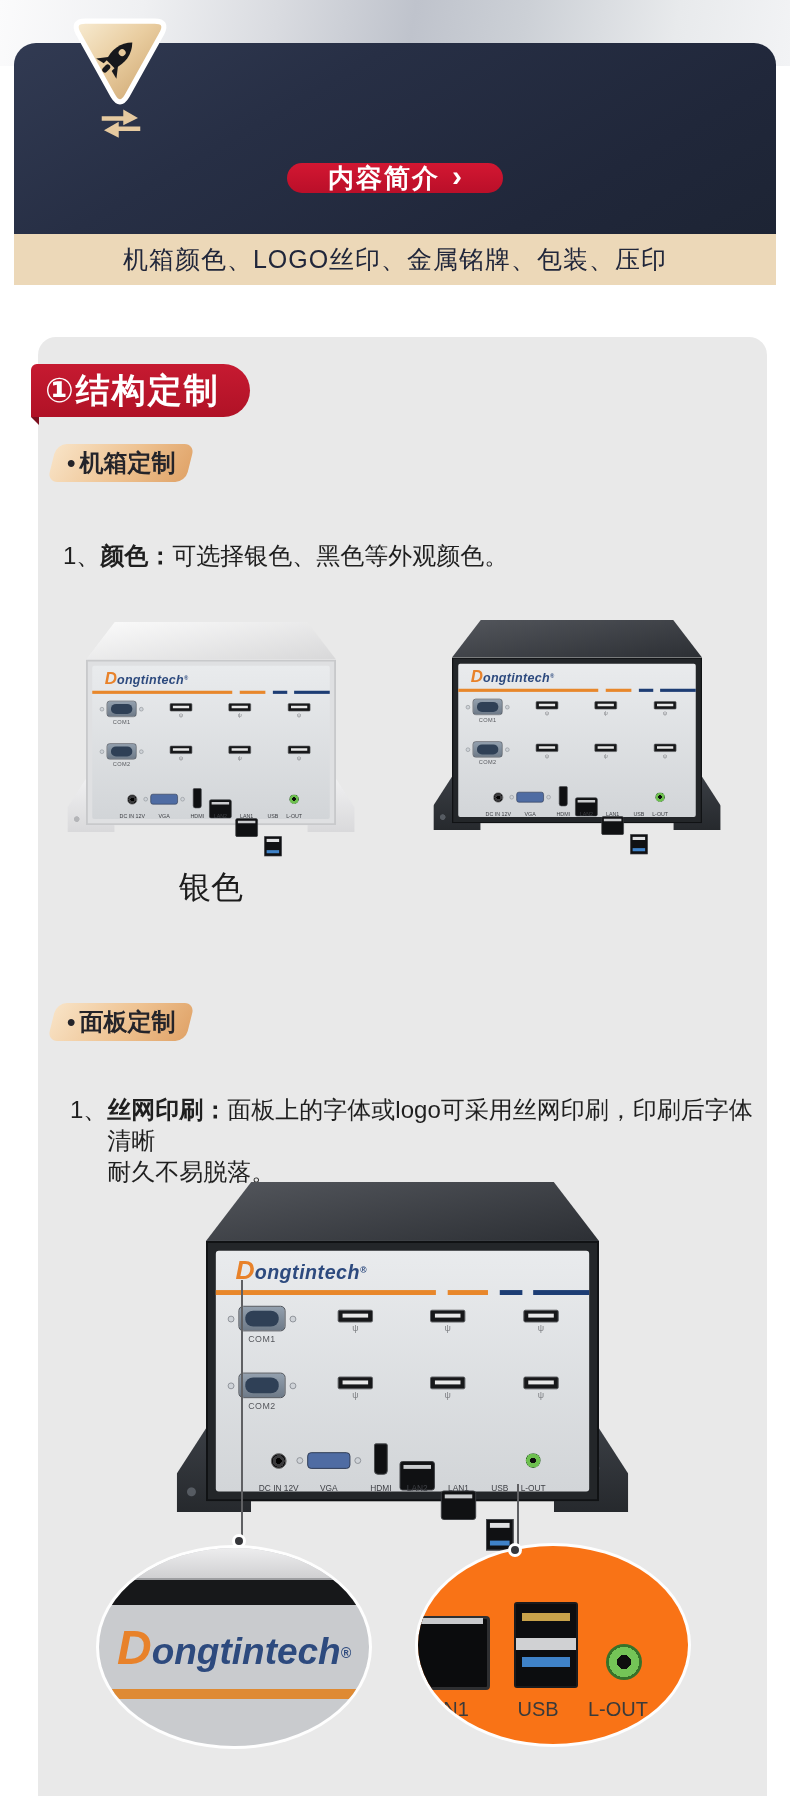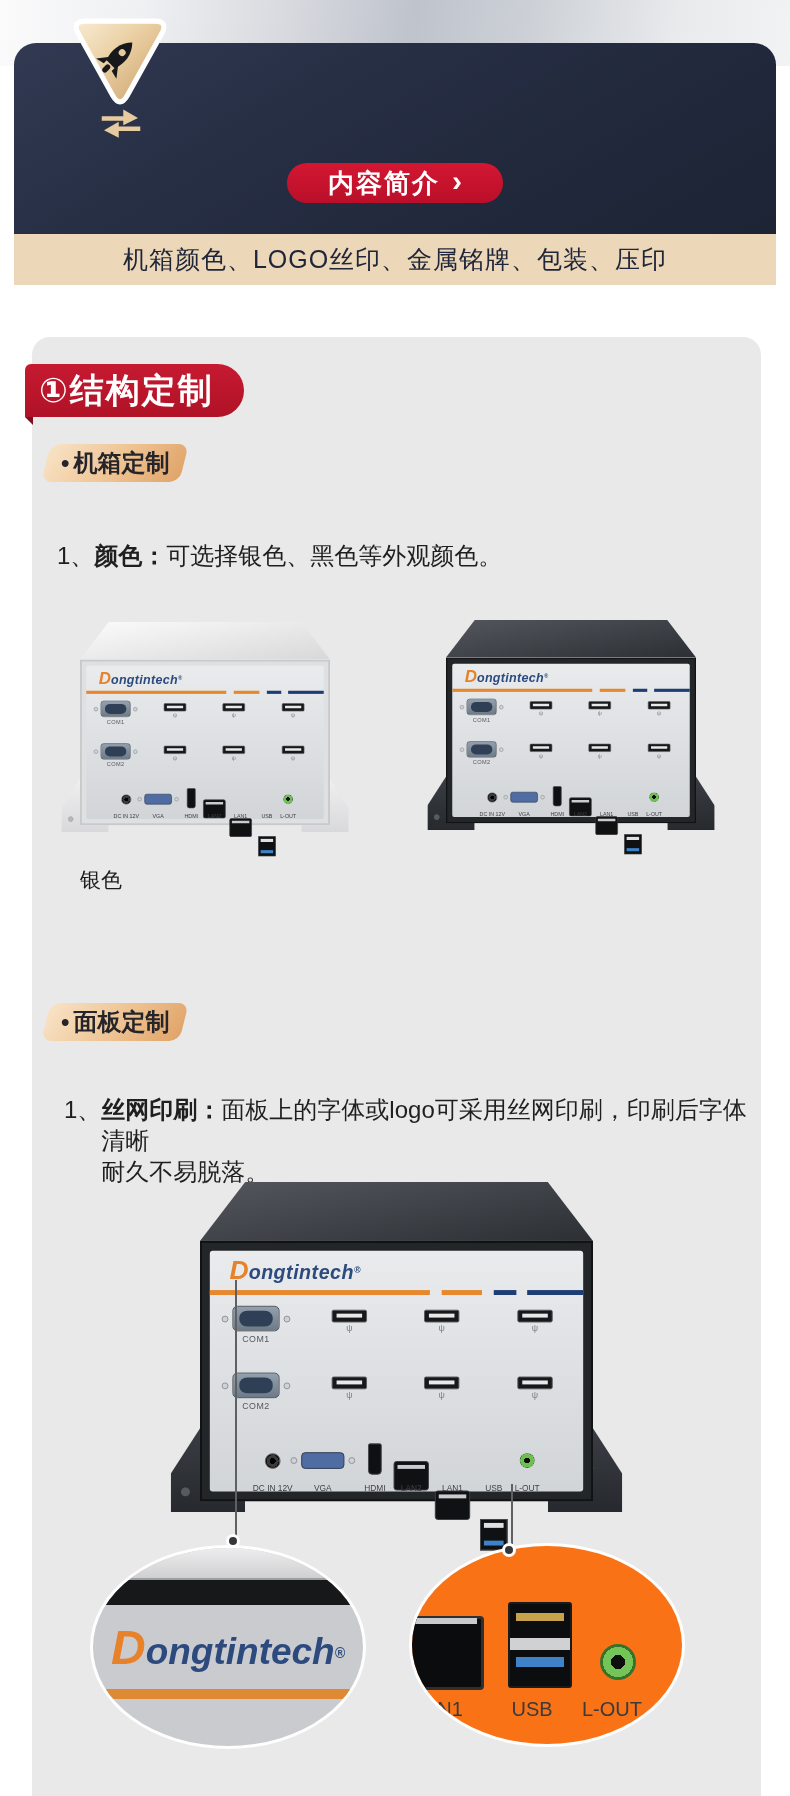--- a/index.html
+++ b/index.html
@@ -12,33 +12,33 @@
     background:linear-gradient(100deg,#fbfbfc 0%,#eff0f2 18%,#d9dbe0 35%,#bfc3cc 52%,#ccd0d6 66%,#e8eaec 85%,#f2f3f5 100%);}
 
   
   .hero{position:absolute;left:14px;top:43px;width:762px;height:191px;
     background:linear-gradient(150deg,#313a52 0%,#272f45 35%,#20273a 75%,#1d2434 100%);
     border-radius:22px 22px 0 0;z-index:1;}
   .badge-tri{position:absolute;left:68px;top:18px;width:104px;height:90px;z-index:3;}
   .arrows-icon{position:absolute;left:98px;top:106px;width:46px;height:34px;z-index:3;}
   .hero-title{position:absolute;left:14px;top:78px;width:762px;margin:0;text-align:center;
     color:#fff;font-size:57px;font-weight:900;letter-spacing:6px;z-index:2;}
-  .intro-btn{position:absolute;left:287px;top:163px;width:216px;height:40px;border-radius:21px;
+  .intro-btn{position:absolute;left:287px;top:163px;width:216px;height:30px;border-radius:21px;
     background:linear-gradient(180deg,#d31732,#ba0f29);display:flex;align-items:center;justify-content:center;
     color:#fff;z-index:2;cursor:pointer;}
   .intro-btn .lbl{font-size:26px;font-weight:700;letter-spacing:2px;}
   .intro-btn .arr{font-size:30px;font-weight:700;margin-left:12px;line-height:1;transform:translateY(-2px);}
 
   
   .tan-bar{position:absolute;left:14px;top:234px;width:762px;height:51px;background:#ecd8b8;
     display:flex;align-items:center;justify-content:center;z-index:1;}
   .tan-bar span{font-size:25px;font-weight:500;color:#20263a;letter-spacing:1px;}
 
   
-  .card{position:absolute;left:32px;top:337px;width:729px;height:1459px;background:#e9e9e9;
+  .card{position:absolute;left:38px;top:337px;width:729px;height:1459px;background:#e9e9e9;
     border-radius:18px 18px 0 0;}
 
   
   .badge-red{position:absolute;left:-7px;top:27px;height:53px;line-height:53px;
     background:linear-gradient(180deg,#c61a31,#b01226);color:#fff;font-size:34px;font-weight:700;
     padding:0 30px 0 14px;border-radius:6px 27px 27px 0;letter-spacing:2px;z-index:2;}
   .badge-fold{position:absolute;left:-7px;top:80px;width:8px;height:8px;background:#7c0f1e;
     clip-path:polygon(0 0,100% 0,100% 100%);z-index:1;}
 
   
@@ -52,21 +52,21 @@
 
   
   .para{position:absolute;margin:0;color:#1f1f1f;font-size:24px;line-height:31px;display:flex;}
   .para b{font-weight:700;}
   #p1{left:25px;top:203px;}
   #p2{left:32px;top:757px;}
   .pno{white-space:nowrap;}
   .ptext{display:inline-block;}
 
   
-  .caption{position:absolute;font-size:21px;color:#1c1c1c;text-align:left;}
+  .caption{position:absolute;font-size:32px;color:#1c1c1c;text-align:center;}
   #cap-silver{left:48px;top:529px;width:250px;}
   #cap-black{left:414px;top:529px;width:244px;}
 
   
   .chassis-slot{position:absolute;z-index:1;}
   #chassis-silver{left:48px;top:285px;}
   #chassis-black{left:414px;top:283px;}
   #chassis-big{left:168px;top:845px;}
   .chassis{position:relative;width:400px;height:335px;transform-origin:0 0;}
   .ch-top{position:absolute;left:0;top:0;width:400px;height:60px;

